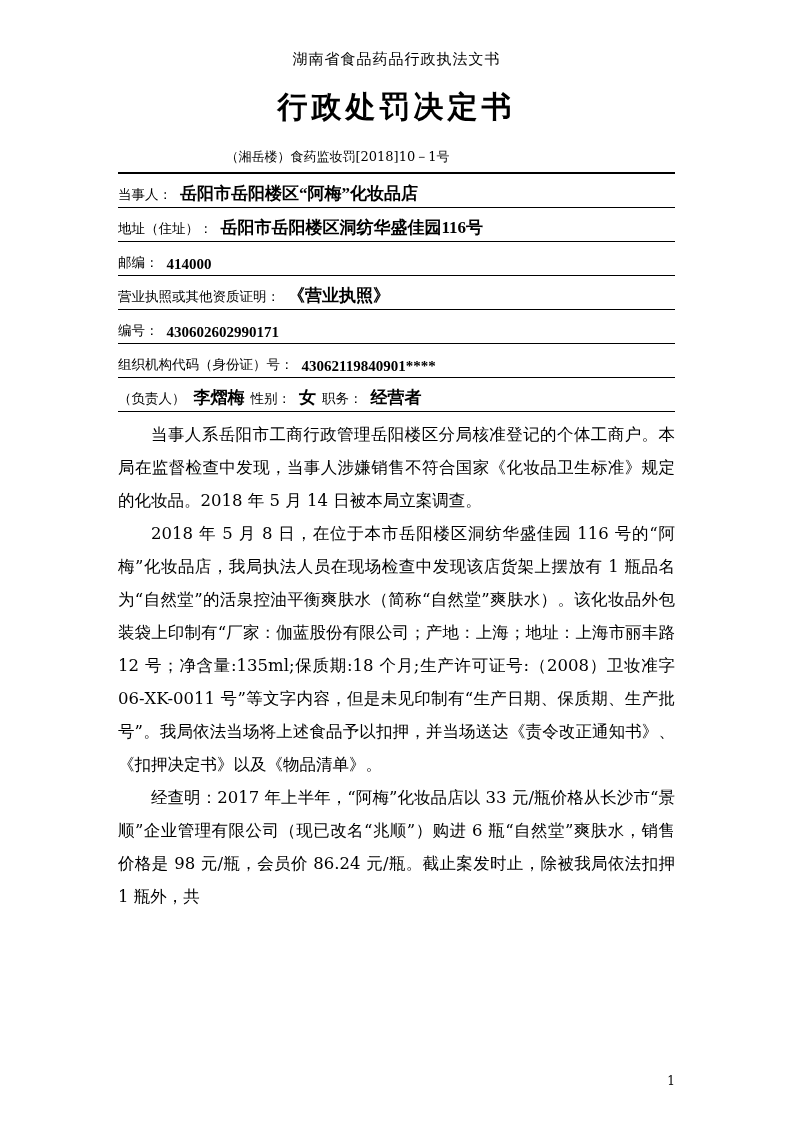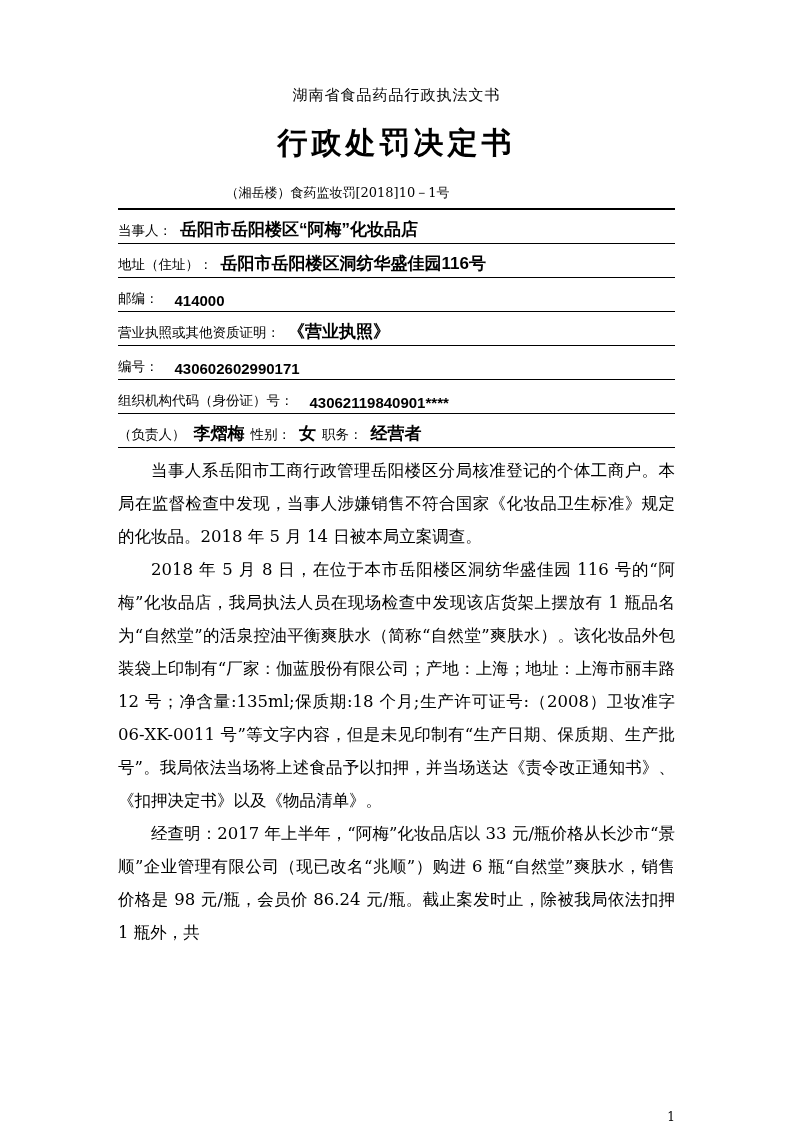--- a/index.html
+++ b/index.html
@@ -20,21 +20,21 @@
     width: 793px;
     height: 1122px;
     box-sizing: border-box;
     padding: 0;
   }
   
   .doc-header {
     text-align: center;
     font-size: 15px;
     letter-spacing: 1px;
-    margin-top: 86px;
+    margin-top: 50px;
     font-family: "DejaVu Serif", "Liberation Serif", serif;
   }
   .doc-title {
     text-align: center;
     font-size: 30px;
     font-weight: bold;
     letter-spacing: 4px;
     margin-top: 18px;
     font-family: "DejaVu Serif", "Liberation Serif", serif;
   }
@@ -63,25 +63,24 @@
     white-space: nowrap;
     padding-bottom: 3px;
     font-family: "DejaVu Serif", "Liberation Serif", serif;
     text-align: right;
   }
   .f-value {
     font-size: 17px;
     font-weight: bold;
     white-space: nowrap;
     padding: 0 6px 2px 8px;
-    font-family: Liberation Sans, sans-serif;
+    font-family: Liberation Serif, serif;
   }
   .f-value.small {
     font-size: 15px;
-    margin-left: 8px;
   }
   .f-fill {
     flex: 1 1 auto;
   }
   
   .section-label {
     margin: 14px 118px 0 118px;
     font-size: 14px;
     font-family: "DejaVu Serif", "Liberation Serif", serif;
   }

